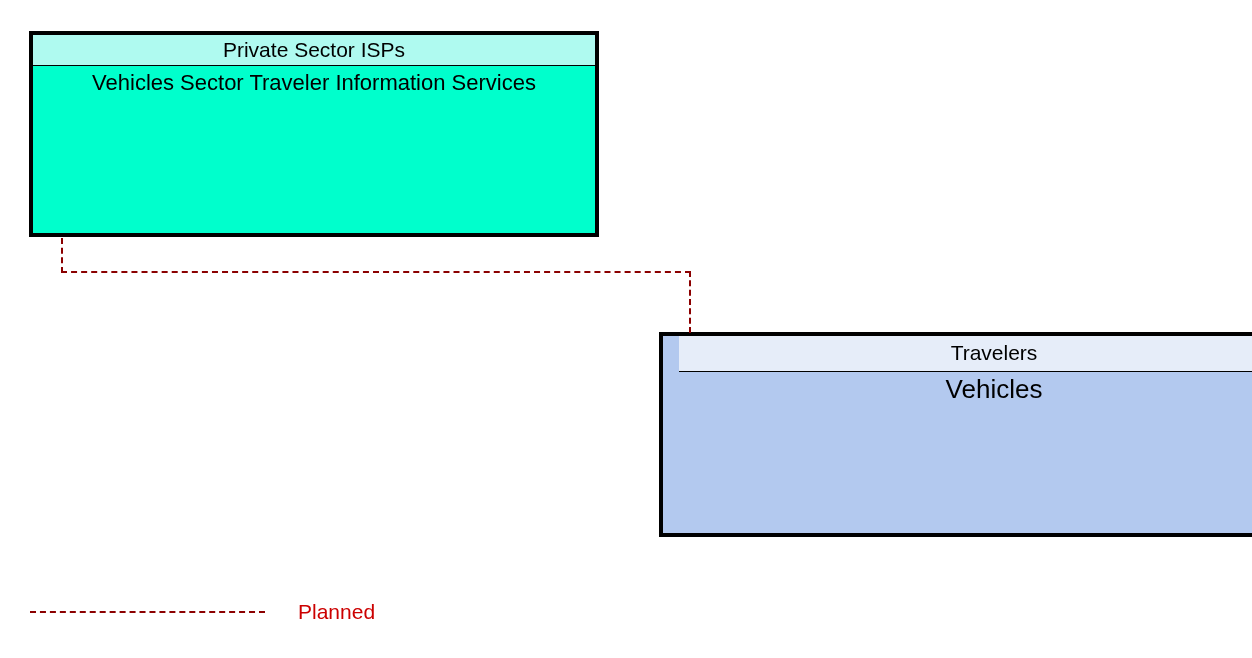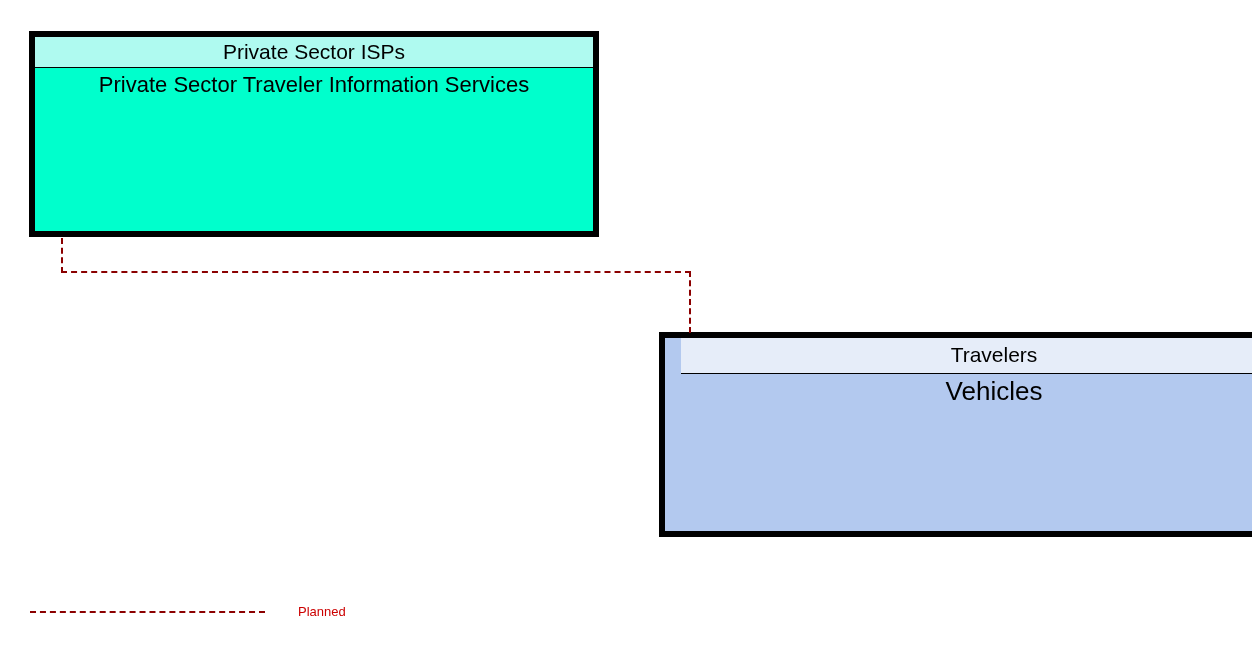--- a/index.html
+++ b/index.html
@@ -13,21 +13,21 @@
     position: relative;
     overflow: hidden;
     font-family: "Liberation Sans", sans-serif;
     color: #000000;
   }
 
   
   .node {
     position: absolute;
     box-sizing: border-box;
-    border: 6px solid #b91c1c;
+    border: 4px solid #b91c1c;
     display: flex;
     flex-direction: column;
   }
   .node-header {
     box-sizing: border-box;
     border-bottom: 1px solid #000000;
     text-align: center;
     display: flex;
     align-items: center;
     justify-content: center;
@@ -110,31 +110,31 @@
     top: 10px;
     width: 235px;
     height: 0;
     border-top-width: 2px;
     border-top-style: dashed;
   }
   #legend-label {
     position: absolute;
     left: 268px;
     top: 0;
-    font-size: 13px;
+    font-size: 21px;
     line-height: 22px;
     white-space: nowrap;
   }
 </style>
 </head>
 <body style="background: rgb(255, 255, 255);">
 
 <div class="node" id="node-isp" style="background: rgb(0, 255, 204); border-color: rgb(0, 0, 0);">
   <div class="node-header" style="background: rgb(175, 250, 240); border-bottom-color: rgb(0, 0, 0);">Private Sector ISPs</div>
-  <div class="node-body">Private Sector Traveler Information Services</div>
+  <div class="node-body">Vehicles Sector Traveler Information Services</div>
 </div>
 
 <div class="node" id="node-travelers" style="background: rgb(179, 201, 239); border-color: rgb(0, 0, 0);">
   <div class="node-header" style="background: rgb(230, 237, 249); border-bottom-color: rgb(0, 0, 0);">Travelers</div>
   <div class="node-body">Vehicles</div>
 </div>
 
 <div class="conn-seg conn-v" id="conn-seg-down-a" style="border-left-color: rgb(139, 0, 0);"></div>
 <div class="conn-seg conn-h" id="conn-seg-across" style="border-top-color: rgb(139, 0, 0);"></div>
 <div class="conn-seg conn-v" id="conn-seg-down-b" style="border-left-color: rgb(139, 0, 0);"></div>

